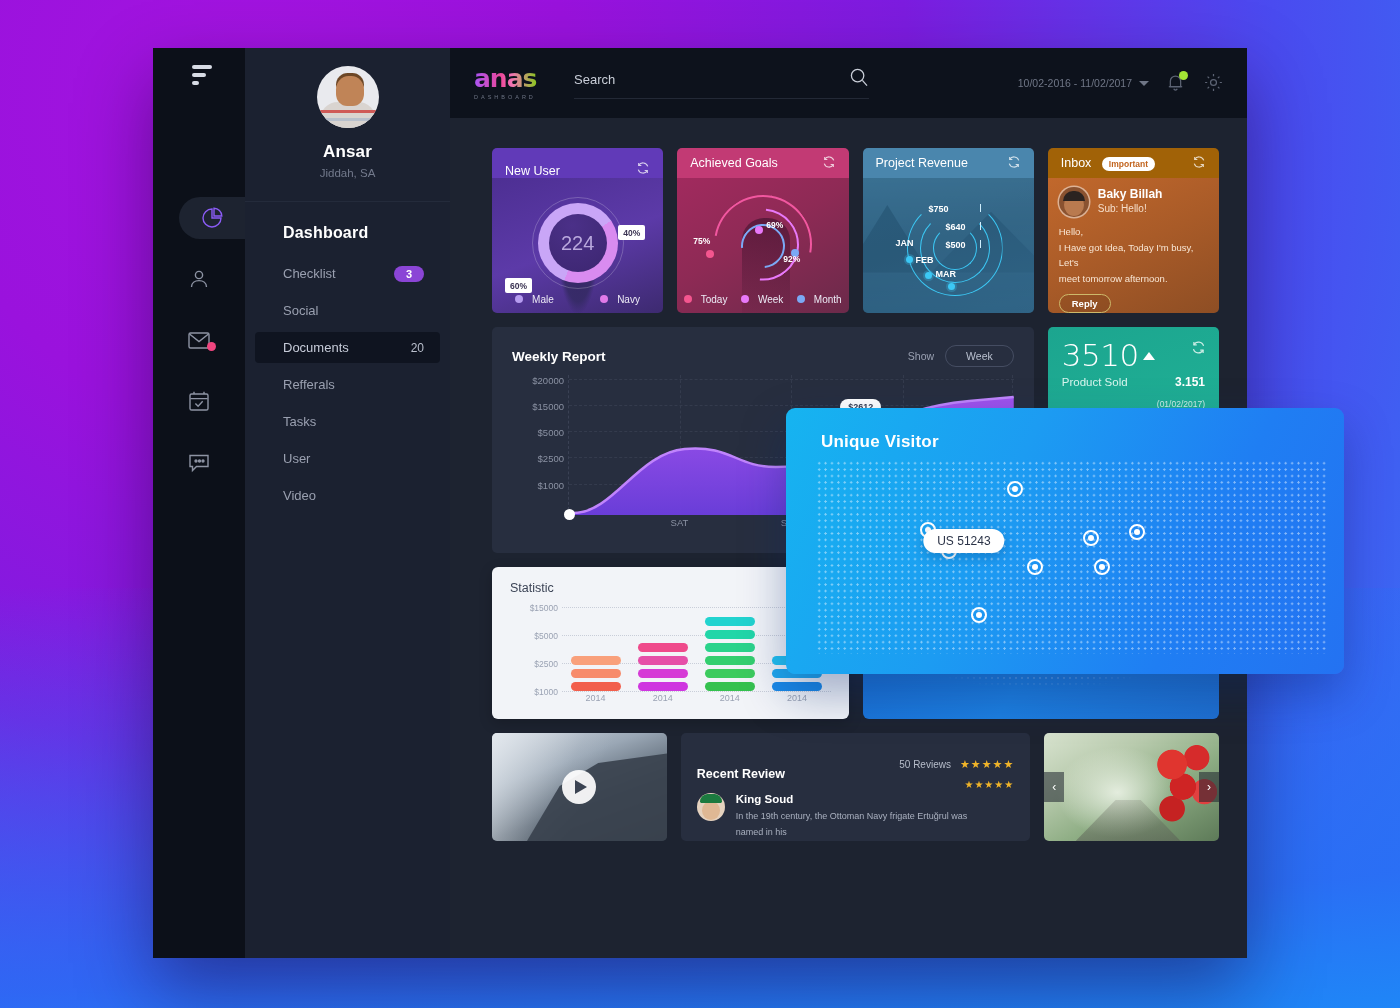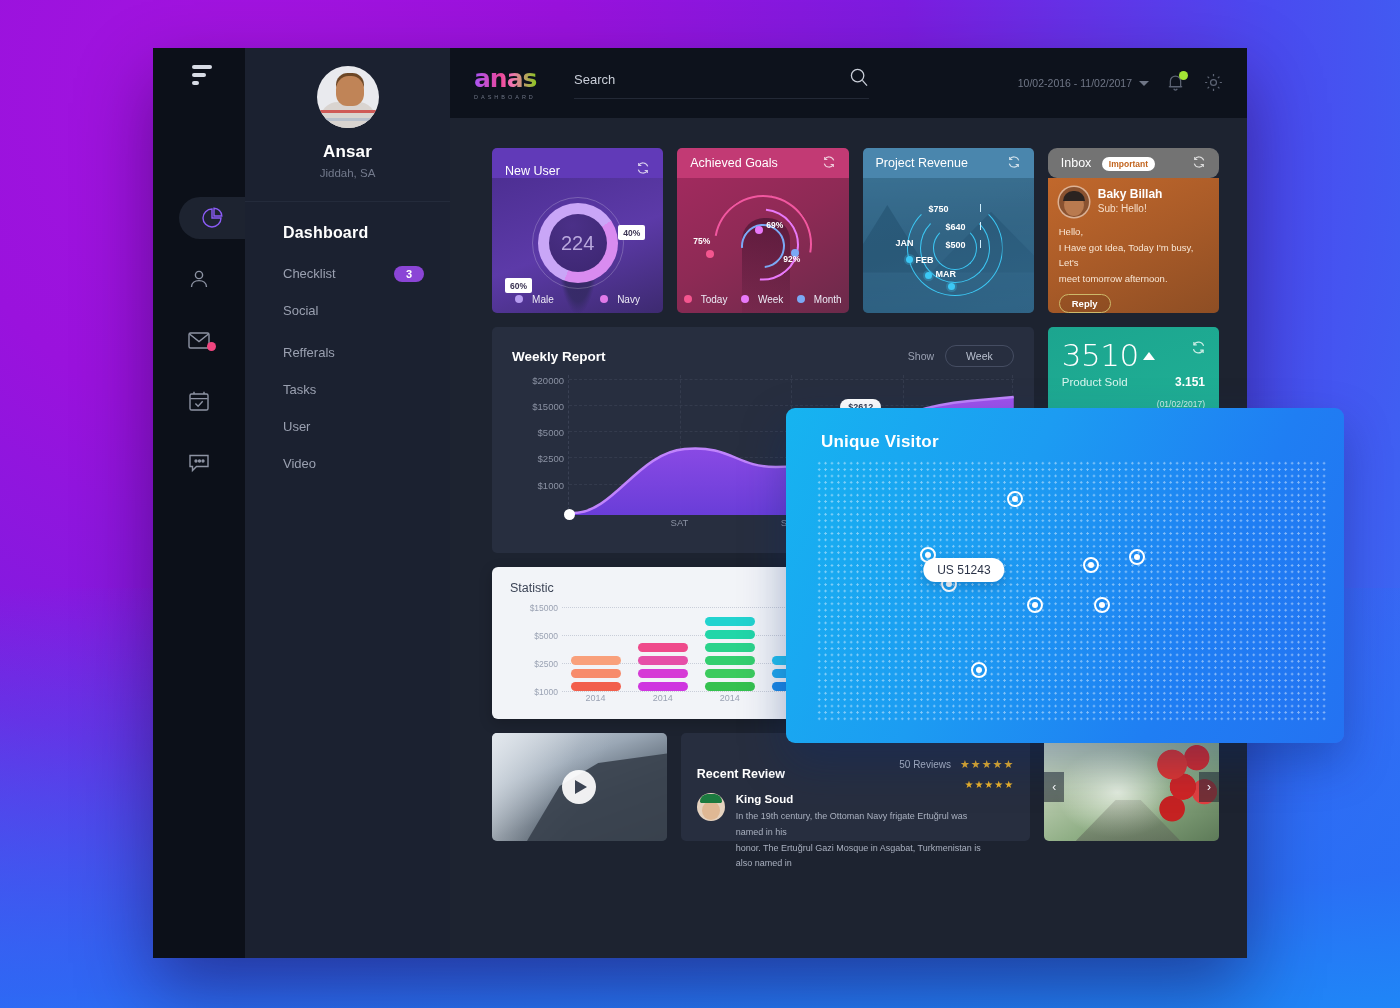--- a/index.html
+++ b/index.html
@@ -213,21 +213,21 @@
   .ra.r2 { width: 70px; height: 70px; left: 57px; top: 35px;
     border-color: transparent #3cc8f5 #3cc8f5 #3cc8f5; }
   .ra.r3 { width: 44px; height: 44px; left: 70px; top: 48px;
     border-color: transparent #3cc8f5 #3cc8f5 #3cc8f5; }
   .rev-lbl { position:absolute; color:#fff; font-size:9px; font-weight:bold; }
   .tickline { position:absolute; width:1px; height:8px; background:#cfeefd; }
   .rev-dot { position:absolute; width:7px; height:7px; border-radius:50%; background:#3cc8f5;
     box-shadow: 0 0 0 2px rgba(60,200,245,.25); }
 
   
-  .c-inbox .card-head { background: #737373; border-radius: 9px; }
+  .c-inbox .card-head { background: #a16207; }
   .c-inbox .card-head .badge-imp {
     background:#fff; color:#c2651f; font-size:8.5px; font-weight:bold;
     border-radius:9px; padding:2px 7px; margin-left:7px;
   }
   .c-inbox .card-body { background: linear-gradient(155deg,#c1682c 0%,#a95b28 50%,#8e4e24 100%); }
   .inbox-top { display:flex; gap:9px; padding: 9px 11px 5px; position:relative; z-index:2;}
   .mini-av { width:30px; height:30px; border-radius:50%; background:#8a5230; overflow:hidden;
     position:relative; flex:0 0 30px; box-shadow: 0 0 0 1.5px rgba(255,255,255,.5);}
   .mini-av .f { position:absolute; width:20px; height:22px; background:#b97a4f; border-radius:50%;
     left:5px; top:7px;}
@@ -353,21 +353,21 @@
     clip-path: polygon(38% 0, 62% 0, 100% 100%, 0 100%);}
   .car-arrow {
     position:absolute; top:50%; transform:translateY(-50%);
     width:20px; height:30px; background:rgba(30,35,45,.55); color:#fff;
     display:flex; align-items:center; justify-content:center; font-size:12px; cursor:pointer;
   }
   .car-arrow.l { left:0; } .car-arrow.r { right:0; }
 
   
   .overlay-card {
-    position: absolute; left: 786px; top: 408px; width: 558px; height: 335px;
+    position: absolute; left: 786px; top: 408px; width: 558px; height: 266px;
     border-radius: 9px; overflow: hidden; z-index: 40;
     background: linear-gradient(115deg, #16b4f0 0%, #1c9cf2 38%, #1f7ef3 72%, #2472f2 100%);
     box-shadow: 0 20px 45px rgba(10,40,110,.35);
   }
   .ov-title { color:#fff; font-size:17px; font-weight:bold; padding: 24px 0 0 35px; letter-spacing:.2px;}
   .ov-map { position:absolute; left:30px; right:18px; top:52px; bottom:20px; }
   .ov-dots { position:absolute; inset:0; opacity:.5;
     background-image: radial-gradient(#e8f4ff 1.1px, transparent 1.3px);
     background-size: 6.4px 6.4px;
   }
@@ -460,20 +460,24 @@
 
       <div class="nav-item">
         <span>Checklist</span>
         <span class="badge">3</span>
       </div>
       <div class="nav-gap"></div>
       <div class="nav-item">
         <span>Social</span>
       </div>
       <div class="nav-gap"></div>
+      <div class="nav-item active">
+        <span>Documents</span>
+        <span class="nav-count">20</span>
+      </div>
       <div class="nav-gap"></div>
       <div class="nav-item">
         <span>Refferals</span>
       </div>
       <div class="nav-gap"></div>
       <div class="nav-item">
         <span>Tasks</span>
       </div>
       <div class="nav-gap"></div>
       <div class="nav-item">
@@ -841,21 +845,20 @@
           </div>
           <div class="rev-body">
             <div class="rev-av">
               <div class="fc"></div>
               <div class="cap"></div>
             </div>
             <div>
               <div class="rev-name">King Soud</div>
               <div class="rev-text">
                 <div>In the 19th century, the Ottoman Navy frigate Ertuğrul was named in his</div>
-                <div>honor. The Ertuğrul Gazi Mosque in Asgabat, Turkmenistan is also named in</div>
               </div>
             </div>
           </div>
           <div class="rev-stars2">★★★★★</div>
         </div>
 
         <div class="carousel">
           <div class="car-rail"></div>
           <div class="car-flowers"></div>
           <div class="car-arrow l">‹</div>

